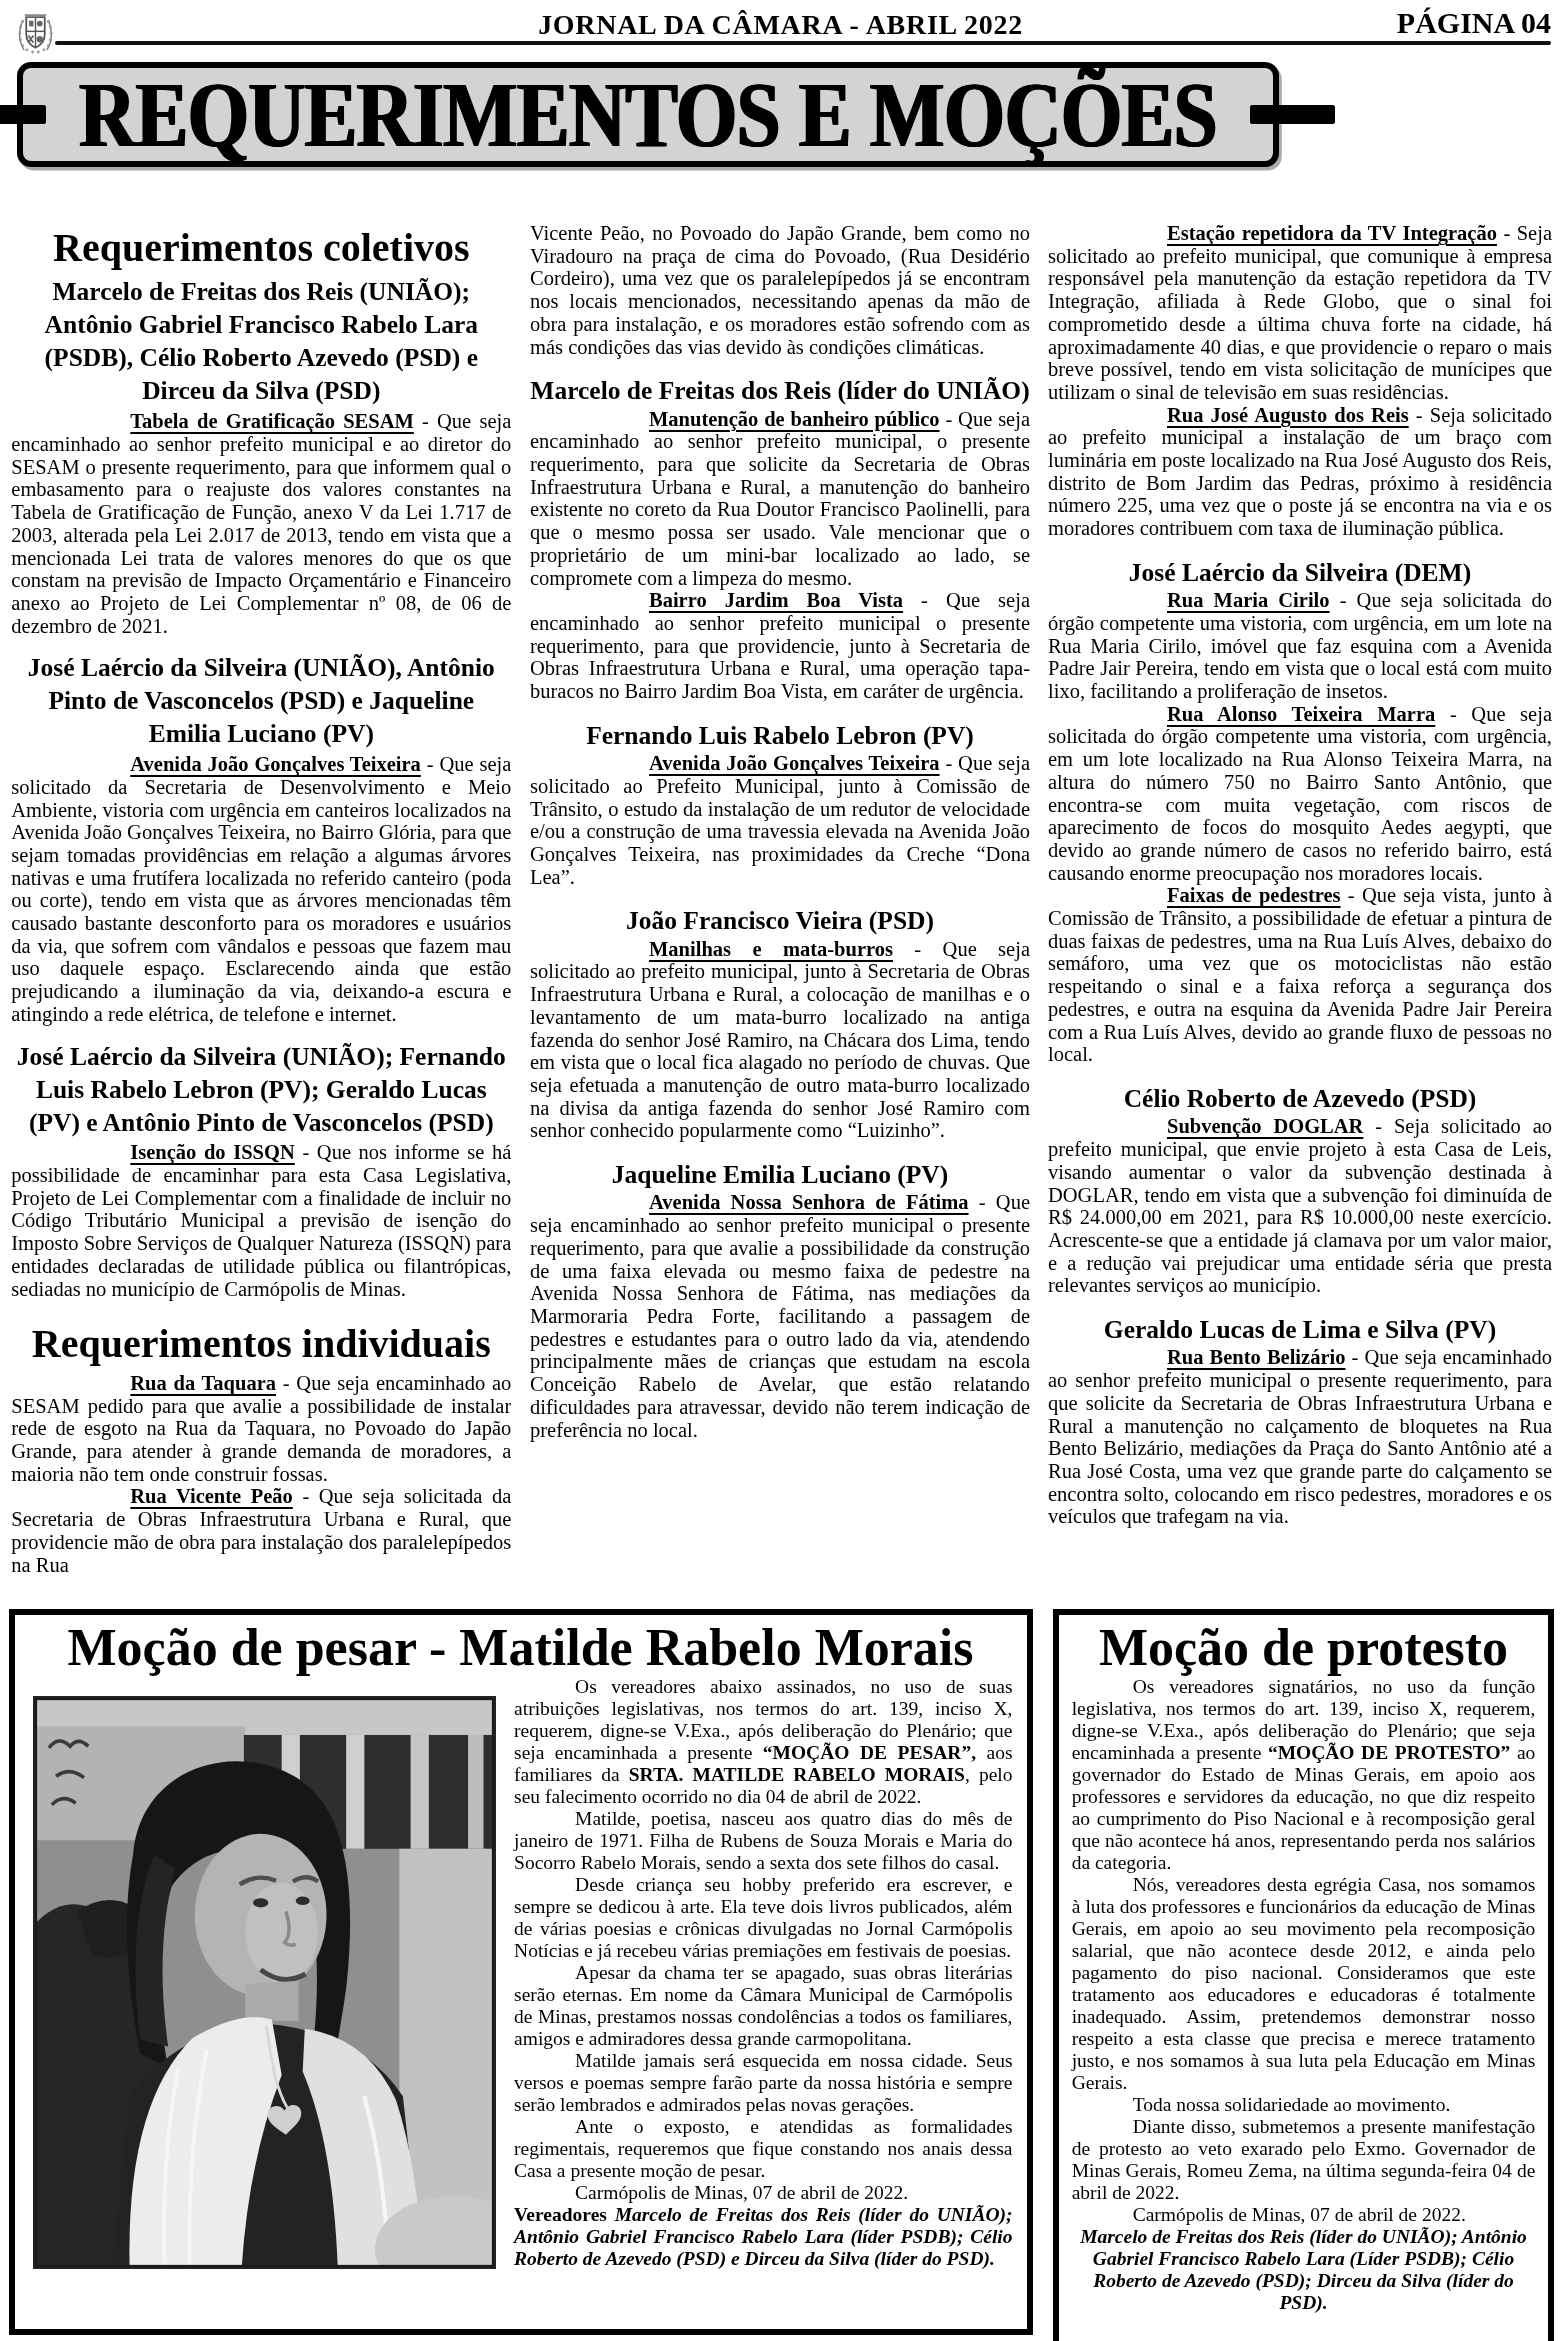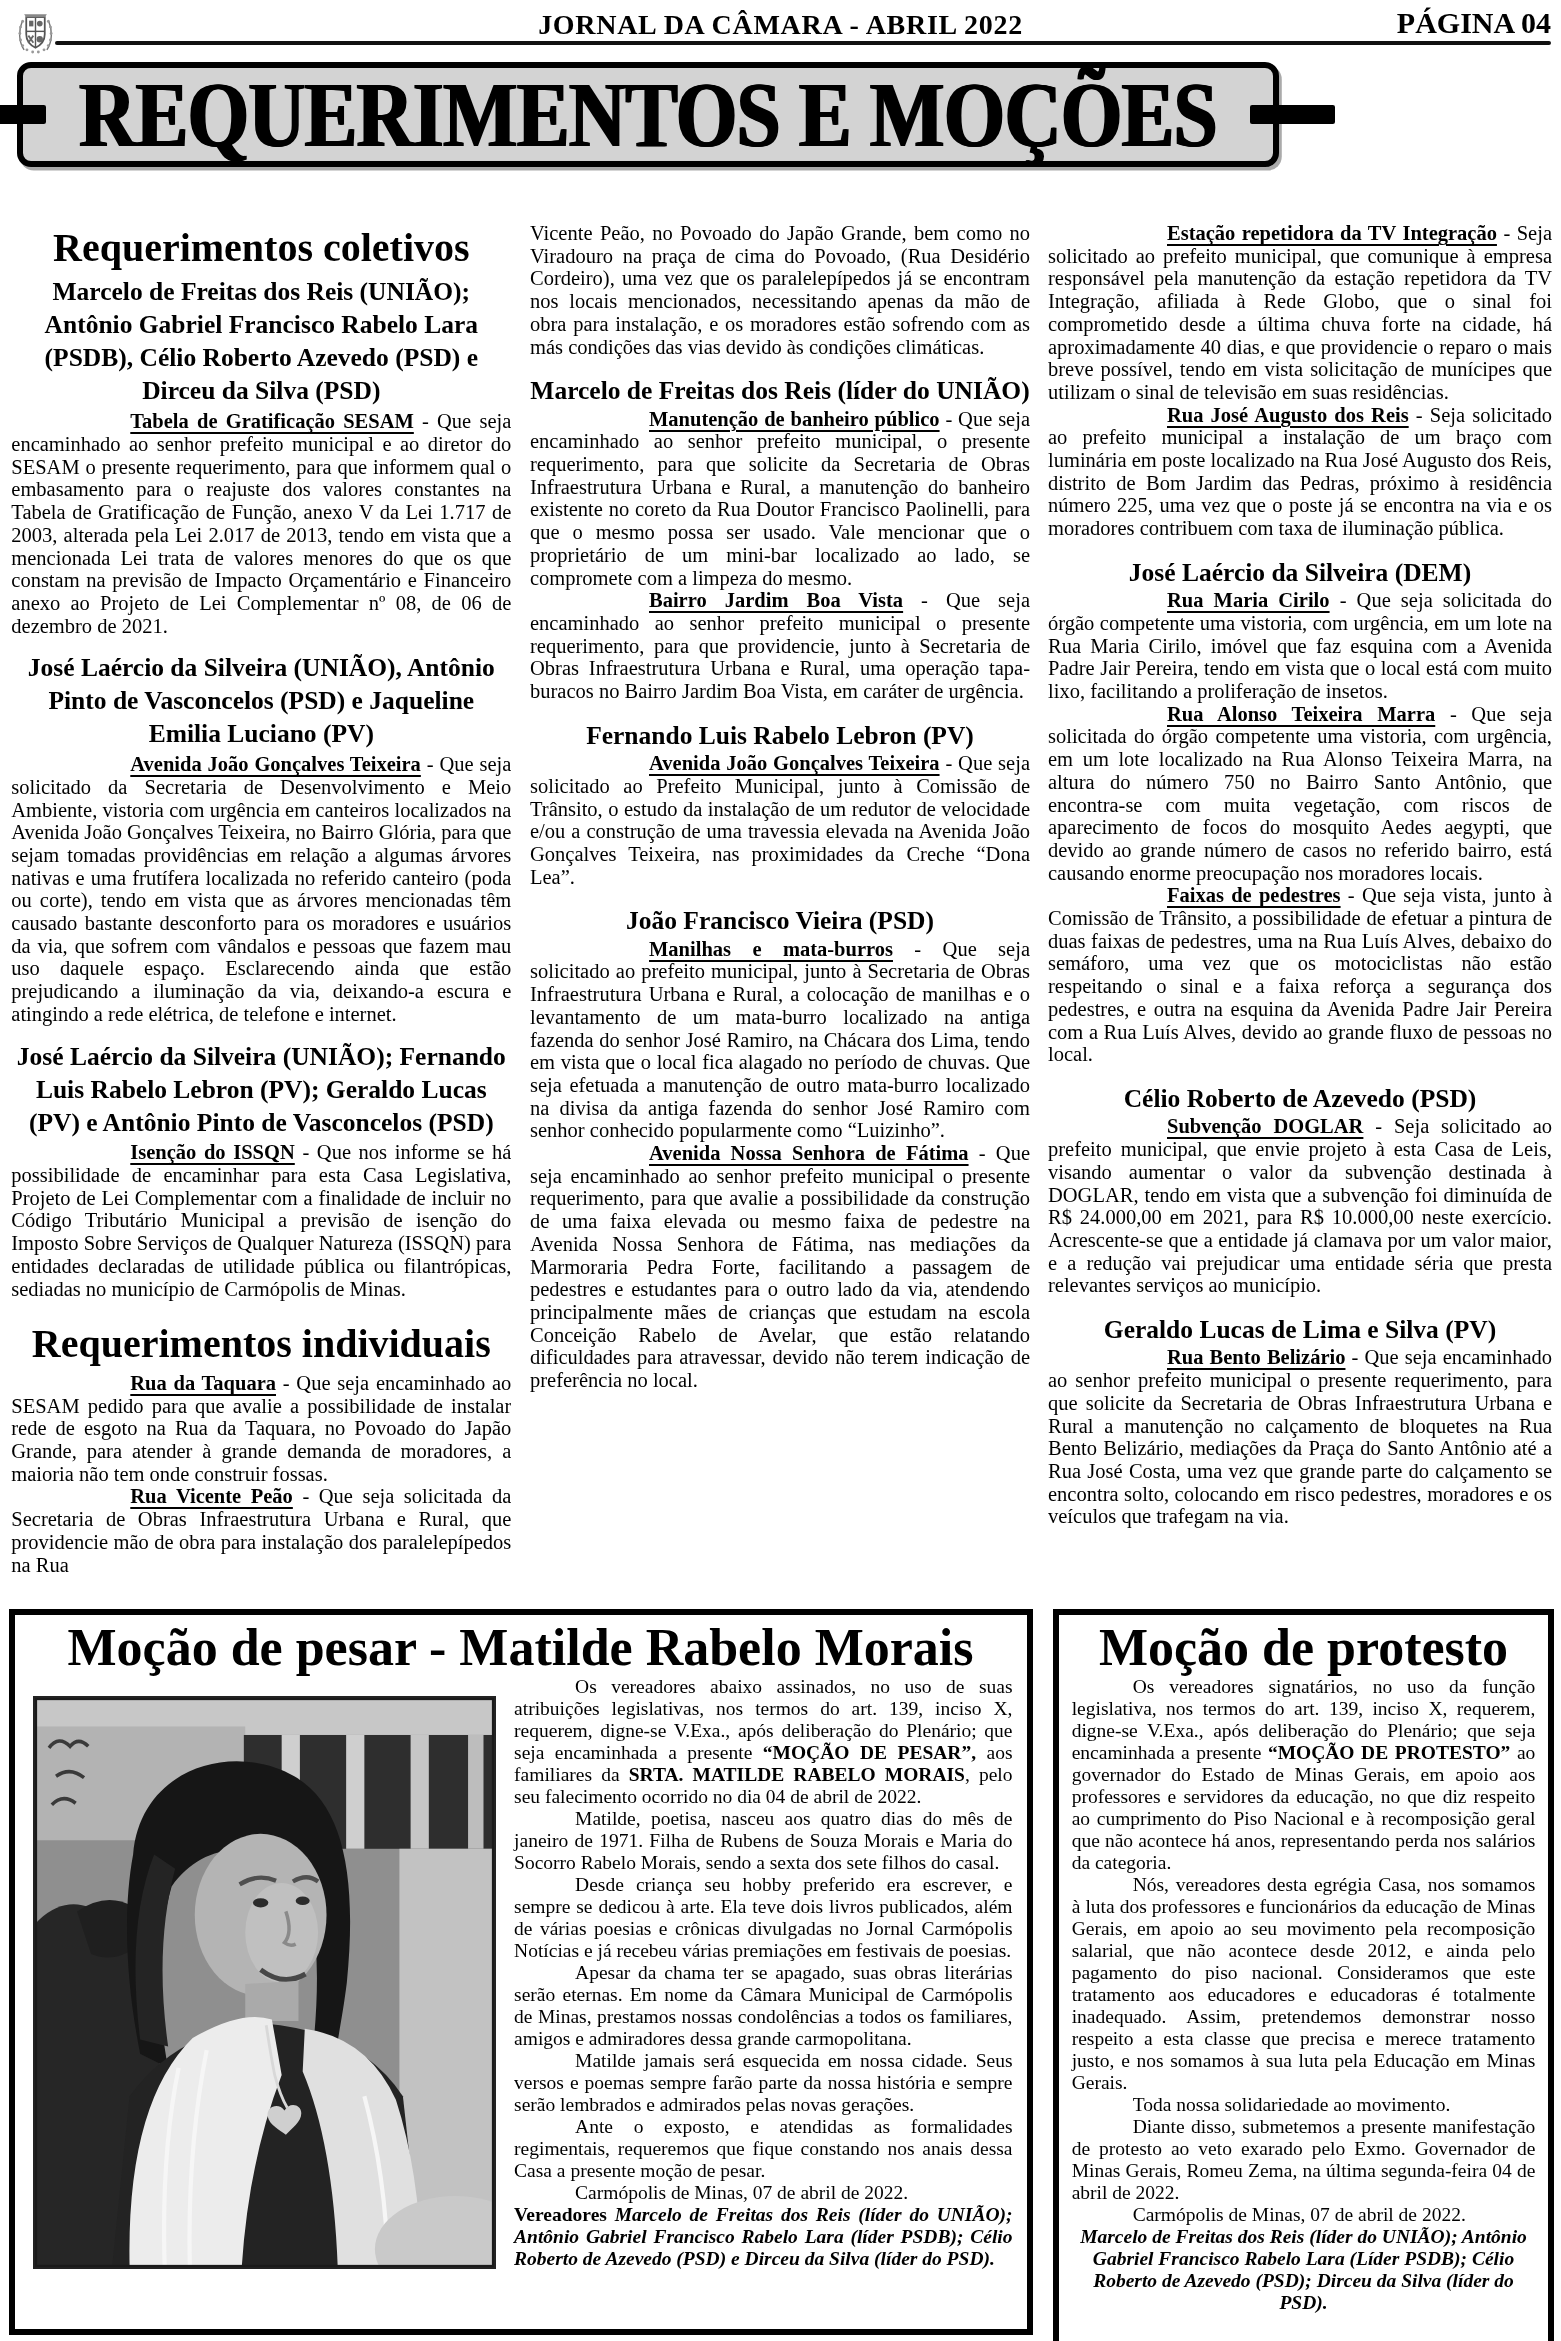--- a/index.html
+++ b/index.html
@@ -124,20 +124,21 @@
       </div>
     <div class="col col2">
         <div class="cont">Vicente Peão, no Povoado do Japão Grande, bem como no Viradouro na praça de cima do Povoado, (Rua Desidério Cordeiro), uma vez que os paralelepípedos já se encontram nos locais mencionados, necessitando apenas da mão de obra para instalação, e os moradores estão sofrendo com as más condições das vias devido às condições climáticas.</div>
         <div class="author-heading">Marcelo de Freitas dos Reis (líder do UNIÃO)</div>
         <p class="item"><span class="lead">Manutenção de banheiro público</span> - Que seja encaminhado ao senhor prefeito municipal, o presente requerimento, para que solicite da Secretaria de Obras Infraestrutura Urbana e Rural, a manutenção do banheiro existente no coreto da Rua Doutor Francisco Paolinelli, para que o mesmo possa ser usado. Vale mencionar que o proprietário de um mini-bar localizado ao lado, se compromete com a limpeza do mesmo.</p>
         <p class="item"><span class="lead">Bairro Jardim Boa Vista</span> - Que seja encaminhado ao senhor prefeito municipal o presente requerimento, para que providencie, junto à Secretaria de Obras Infraestrutura Urbana e Rural, uma operação tapa-buracos no Bairro Jardim Boa Vista, em caráter de urgência.</p>
         <div class="author-heading">Fernando Luis Rabelo Lebron (PV)</div>
         <p class="item"><span class="lead">Avenida João Gonçalves Teixeira</span> - Que seja solicitado ao Prefeito Municipal, junto à Comissão de Trânsito,  o estudo  da instalação de um redutor de velocidade e/ou a construção de uma travessia elevada na Avenida João Gonçalves Teixeira, nas proximidades da Creche “Dona Lea”.</p>
         <div class="author-heading">João Francisco Vieira (PSD)</div>
         <p class="item"><span class="lead">Manilhas e mata-burros</span> - Que seja solicitado ao prefeito municipal, junto à Secretaria de Obras Infraestrutura Urbana e Rural, a colocação de manilhas e o levantamento de um mata-burro localizado na antiga fazenda do senhor José Ramiro, na Chácara dos Lima, tendo em vista que o local fica alagado no período de chuvas. Que seja efetuada a manutenção de outro mata-burro localizado na divisa da antiga fazenda do senhor José Ramiro com senhor conhecido popularmente como “Luizinho”.</p>
+        <div class="author-heading">Jaqueline Emilia Luciano (PV)</div>
         <p class="item"><span class="lead">Avenida Nossa Senhora de Fátima</span> - Que seja encaminhado ao senhor prefeito municipal o presente requerimento, para que avalie a possibilidade da construção de uma faixa elevada ou mesmo faixa de pedestre na Avenida Nossa Senhora de Fátima, nas mediações da Marmoraria Pedra Forte, facilitando a passagem de pedestres e estudantes para o outro lado da via, atendendo principalmente mães de crianças que estudam na escola Conceição Rabelo de Avelar, que estão relatando dificuldades para atravessar, devido não terem indicação de preferência no local.</p>
       </div>
     <div class="col col3">
         <p class="item"><span class="lead">Estação repetidora da TV Integração</span> - Seja solicitado ao prefeito municipal, que comunique à empresa responsável pela manutenção da estação repetidora da TV Integração, afiliada à Rede Globo, que o sinal foi comprometido desde a última chuva forte na cidade, há aproximadamente 40 dias, e que providencie o reparo o mais breve possível, tendo em vista solicitação de munícipes que utilizam o sinal de televisão em suas residências.</p>
         <p class="item"><span class="lead">Rua José Augusto dos Reis</span> - Seja solicitado ao prefeito municipal a instalação de um braço com luminária em poste localizado na Rua José Augusto dos Reis, distrito de Bom Jardim das Pedras, próximo à residência número 225, uma vez que o poste já se encontra na via e os moradores contribuem com taxa de iluminação pública.</p>
         <div class="author-heading">José Laércio da Silveira (DEM)</div>
         <p class="item"><span class="lead">Rua Maria Cirilo</span> - Que seja solicitada do órgão competente uma vistoria, com urgência, em um lote na Rua Maria Cirilo, imóvel que faz esquina com a Avenida Padre Jair Pereira, tendo em vista que o local está com muito lixo, facilitando a proliferação de insetos.</p>
         <p class="item"><span class="lead">Rua Alonso Teixeira Marra</span> - Que seja solicitada do órgão competente uma vistoria, com urgência, em um lote localizado na Rua Alonso Teixeira Marra, na altura do número 750 no Bairro Santo Antônio, que encontra-se com muita vegetação, com riscos de aparecimento de focos do mosquito Aedes aegypti, que devido ao grande número de casos no referido bairro, está causando enorme preocupação  nos moradores locais.</p>
         <p class="item"><span class="lead">Faixas de pedestres</span> - Que seja vista, junto à Comissão de Trânsito, a possibilidade de efetuar a pintura de duas faixas de pedestres, uma na Rua Luís Alves, debaixo do semáforo, uma vez que os motociclistas não estão respeitando o sinal e a faixa reforça a segurança dos pedestres, e outra na esquina da Avenida Padre Jair Pereira com a Rua Luís Alves, devido ao grande fluxo de pessoas no local.</p>
         <div class="author-heading">Célio Roberto de Azevedo (PSD)</div>

